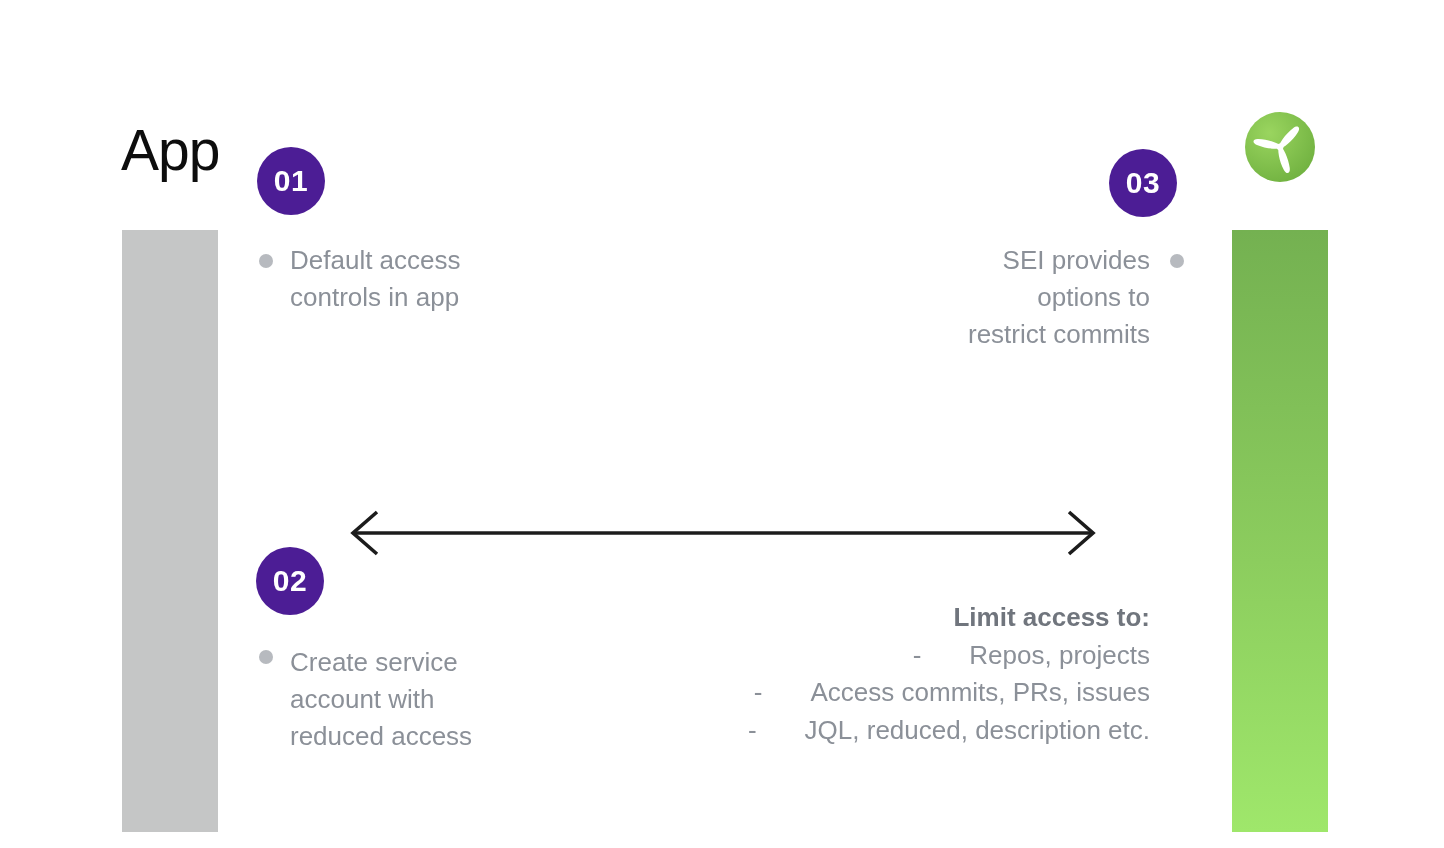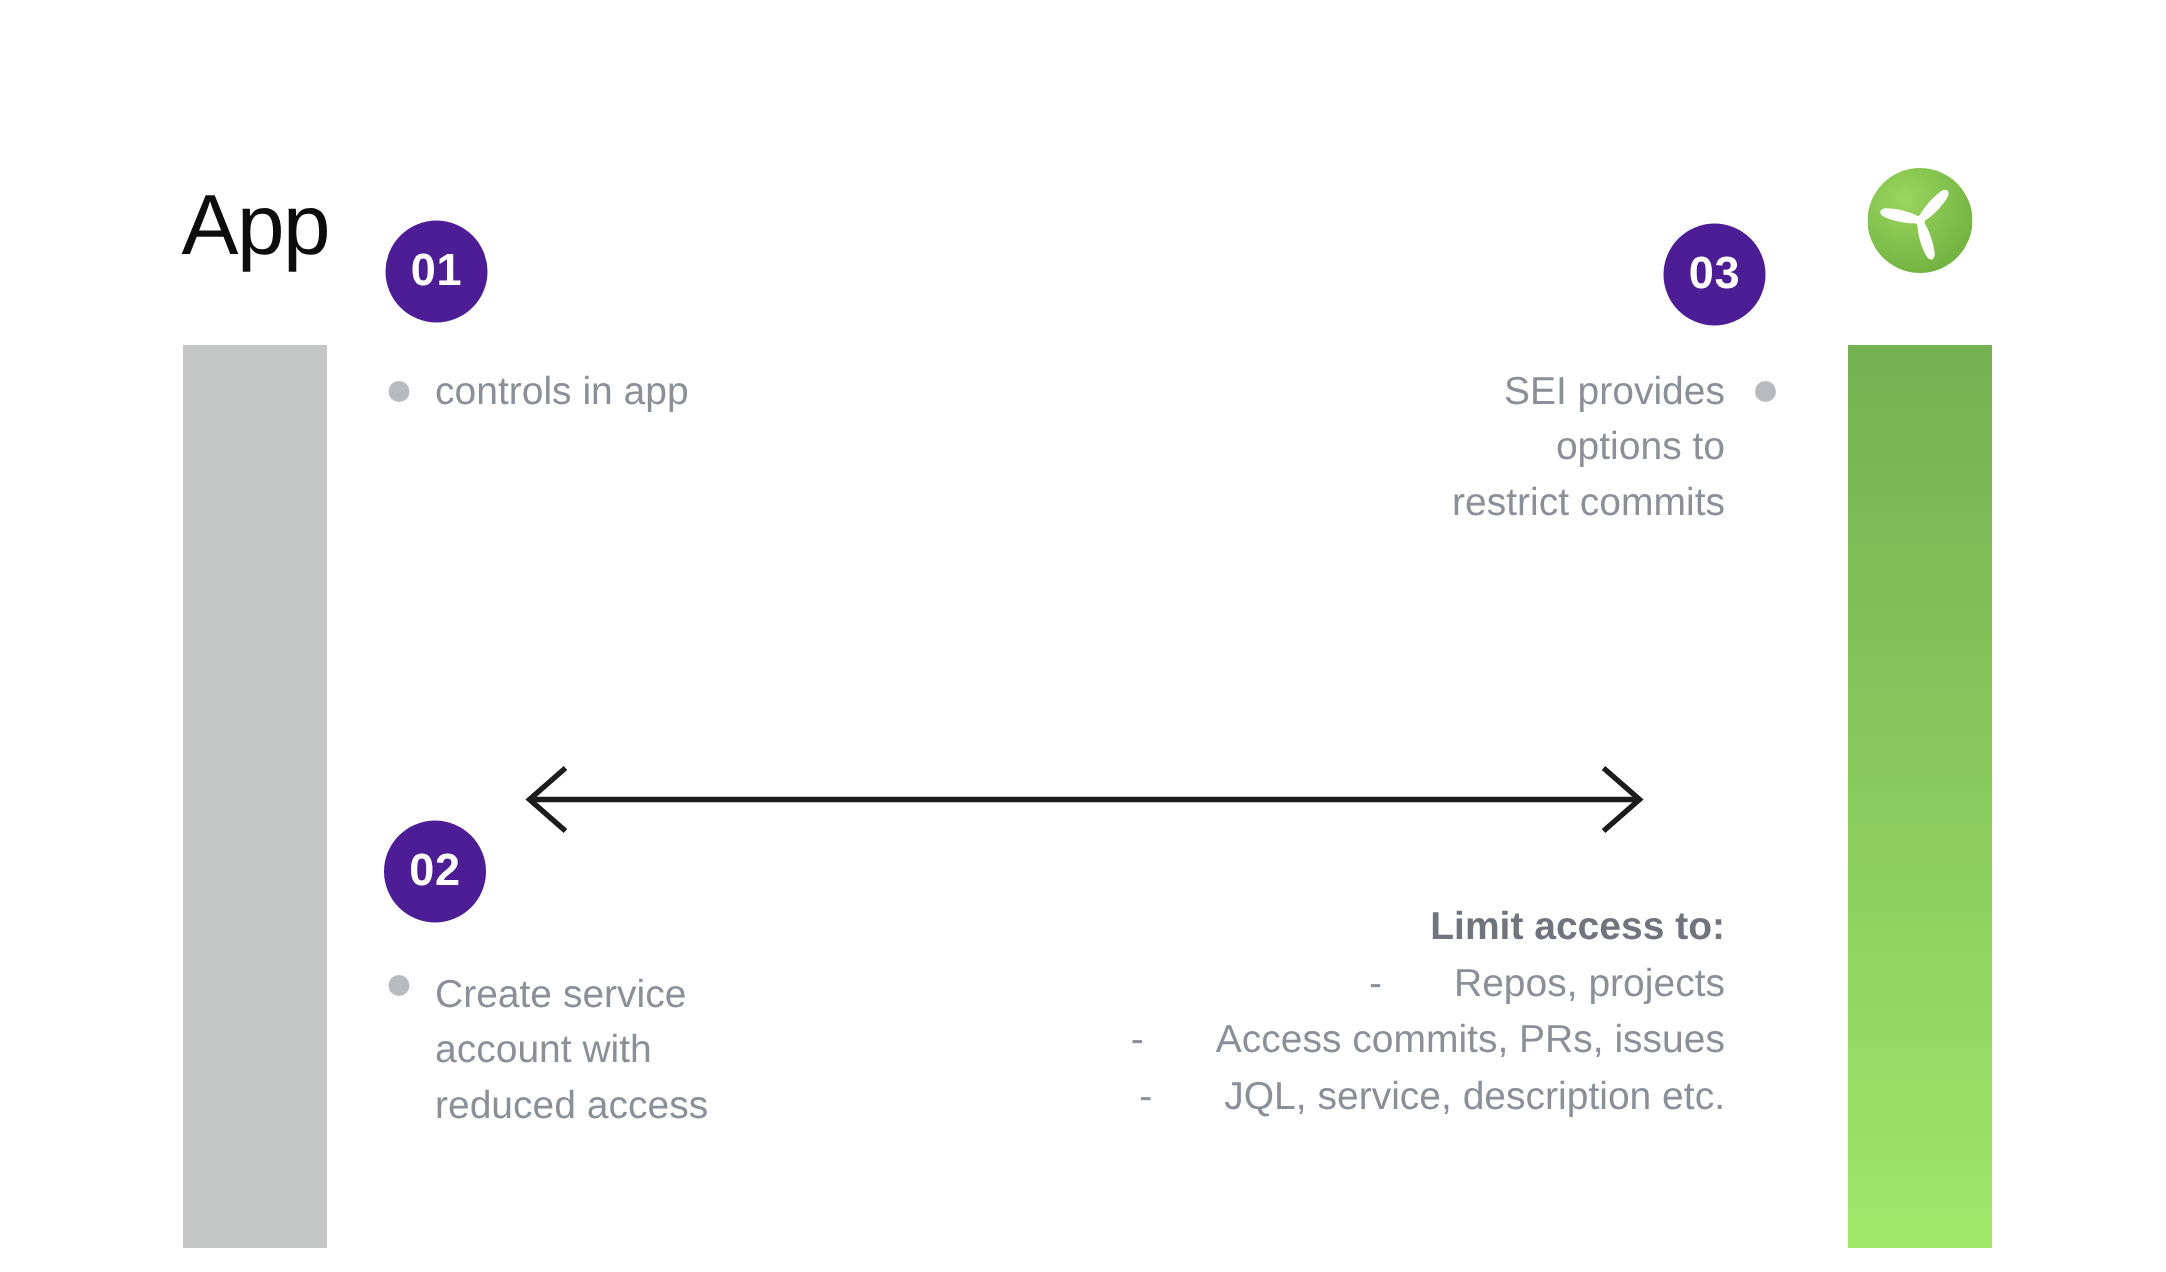--- a/index.html
+++ b/index.html
@@ -100,20 +100,21 @@
 
 <div class="abs num-circle circle-01">01</div>
 <div class="abs num-circle circle-02">02</div>
 <div class="abs num-circle circle-03">03</div>
 
 <div class="abs bullet-dot dot-1"></div>
 <div class="abs bullet-dot dot-2"></div>
 <div class="abs bullet-dot dot-3"></div>
 
 <div class="abs step-text text-1">
+  <div>Default access</div>
   <div>controls in app</div>
 </div>
 
 <div class="abs step-text text-2">
   <div>Create service</div>
   <div>account with</div>
   <div>reduced access</div>
 </div>
 
 <div class="abs step-text text-3">
@@ -137,15 +138,15 @@
   <div class="limit-row">
     <span class="limit-dash">-</span>
     <span>Repos, projects</span>
   </div>
   <div class="limit-row">
     <span class="limit-dash">-</span>
     <span>Access commits, PRs, issues</span>
   </div>
   <div class="limit-row">
     <span class="limit-dash">-</span>
-    <span>JQL, service, description etc.</span>
+    <span>JQL, reduced, description etc.</span>
   </div>
 </div>
 
 </body></html>

